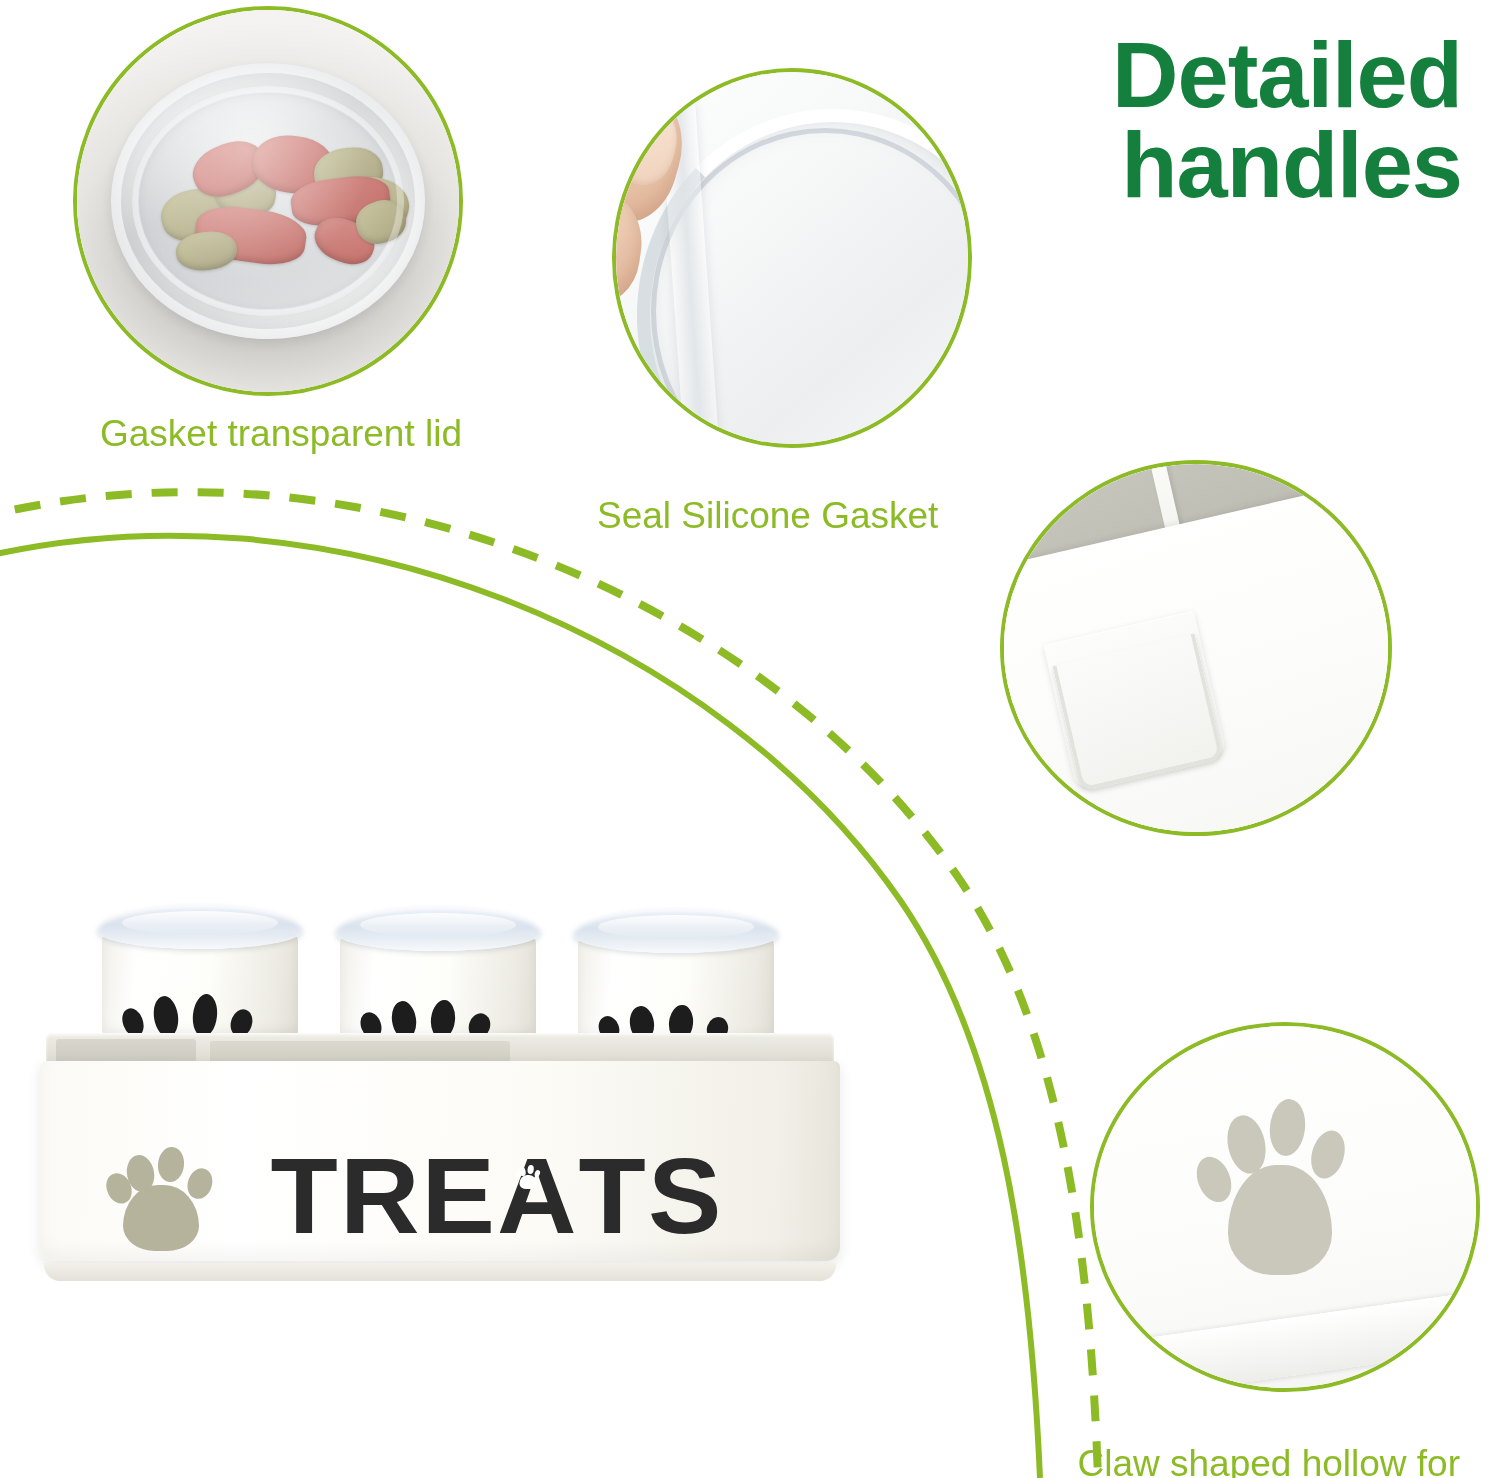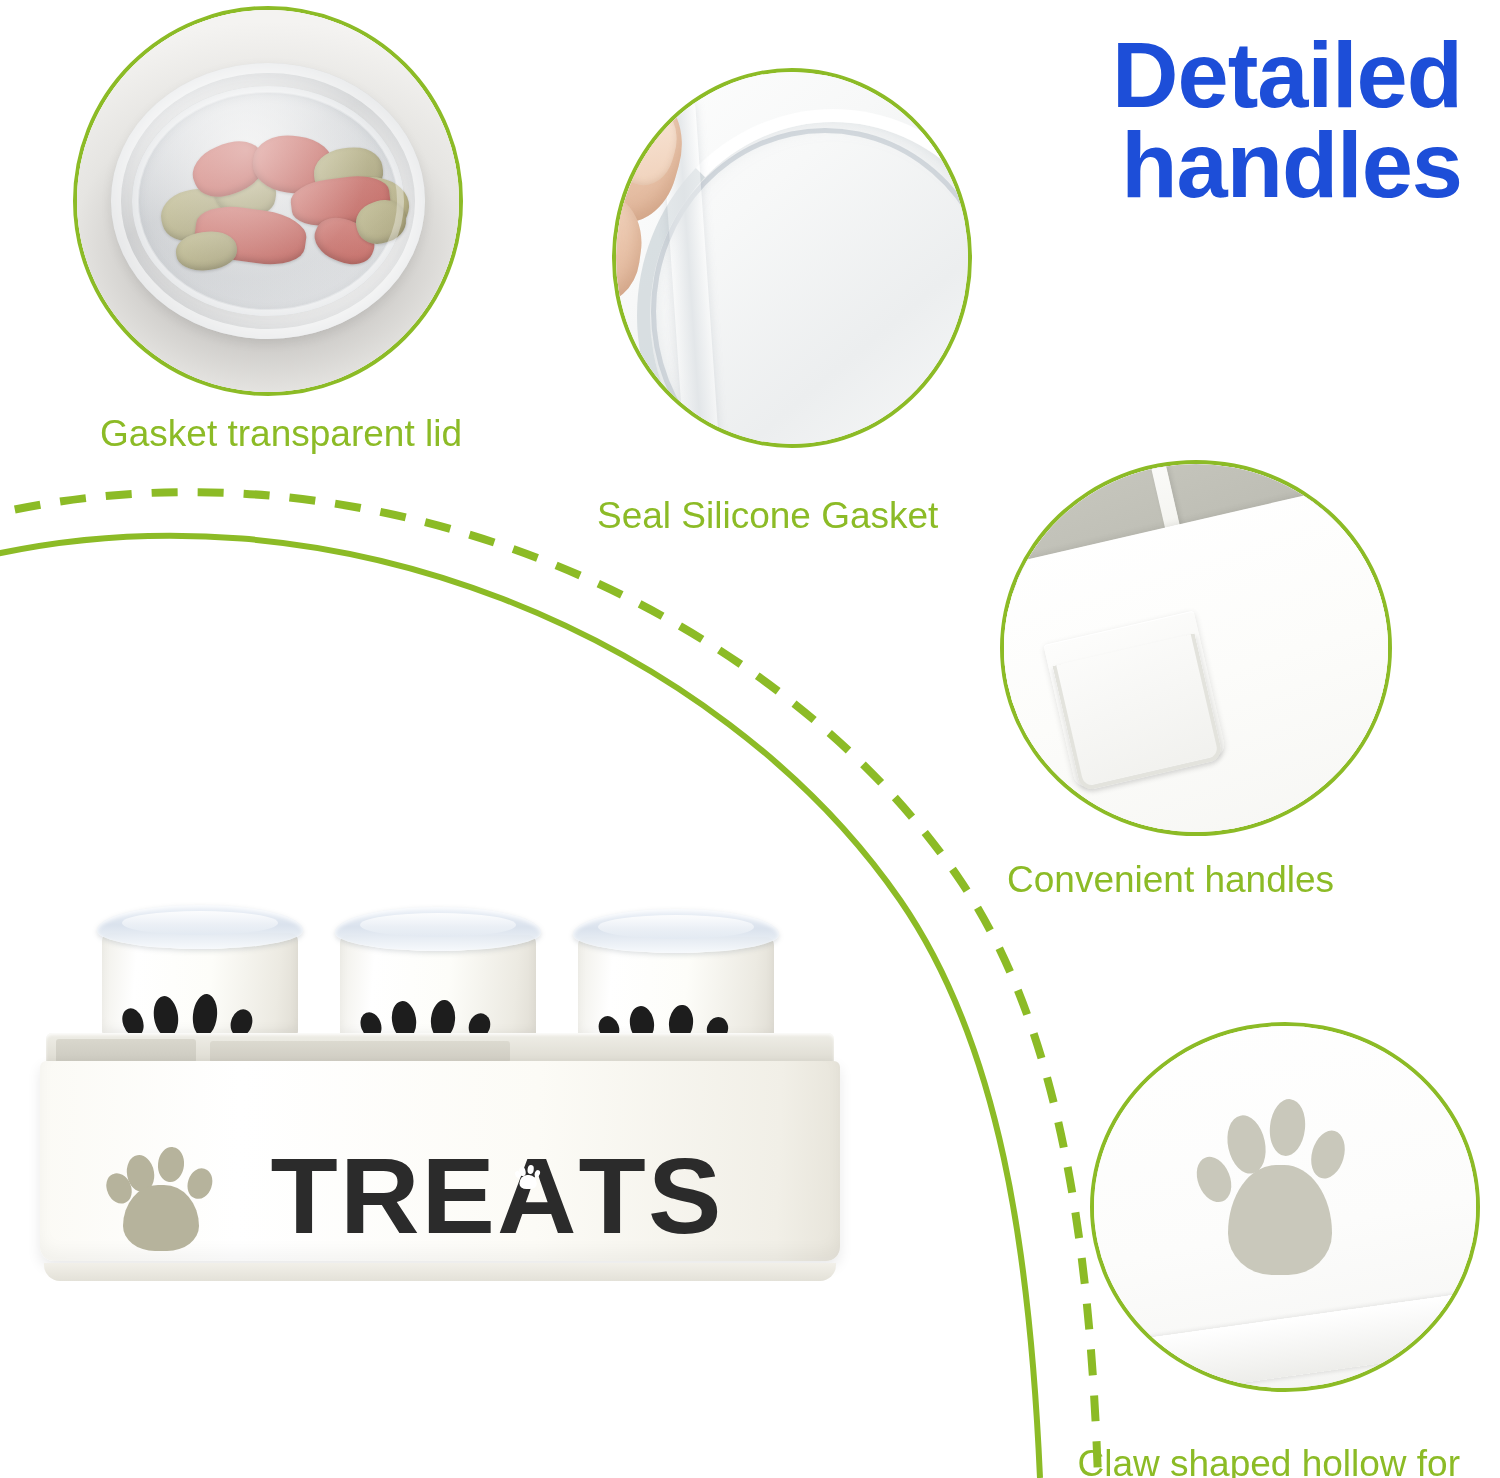--- a/index.html
+++ b/index.html
@@ -19,21 +19,21 @@
   
   .headline{
     position:absolute;
     right:38px;top:30px;
     width:620px;
     text-align:right;
     font-weight:bold;
     font-size:92px;
     line-height:0.98;
     letter-spacing:-1px;
-    color:#1d4ed8;
+    color:#15803d;
   }
   .headline .l1{display:block;}
   .headline .l2{display:block;}
 
   
   .caption{
     position:absolute;
     color:#8CBB26;
     font-size:37px;
     line-height:1.18;
@@ -283,21 +283,20 @@
   <div class="circle c-handles">
     <div class="inner">
       <div class="hnd-bg"></div>
       <div class="hnd-top"></div>
       <div class="hnd-div"></div>
       <div class="hnd-front"></div>
       <div class="hnd-plate"></div>
       <div class="hnd-bail"></div>
     </div>
   </div>
-  <div class="caption cap-handles nowrap">Convenient handles</div>
 
   <div class="circle c-claw">
     <div class="inner">
       <div class="claw-bg"></div>
       <div class="claw-edge"></div>
 
       <div class="paw" style="left:28%;top:18%;width:44%;height:54%;color:#c9c8bb;">
         <i style="left:16%;top:12%;width:22%;height:30%;transform:rotate(-12deg);"></i>
         <i style="left:41%;top:4%;width:21%;height:29%;transform:rotate(6deg);"></i>
         <i style="left:66%;top:20%;width:19%;height:25%;transform:rotate(16deg);"></i>

